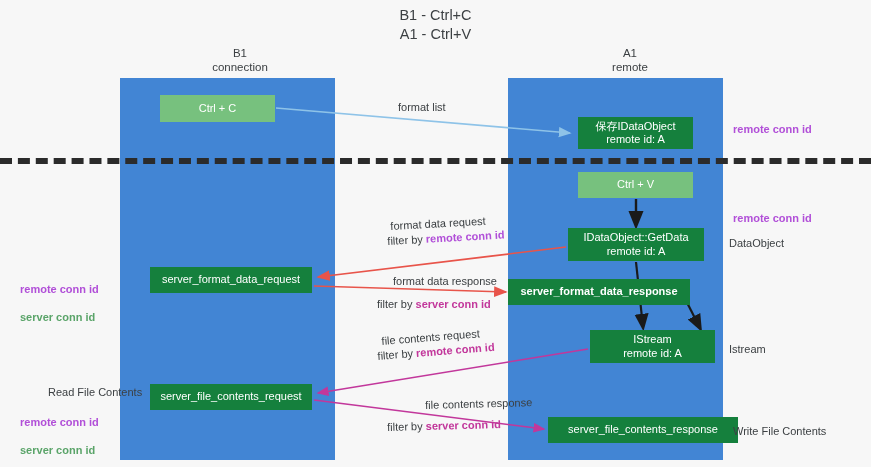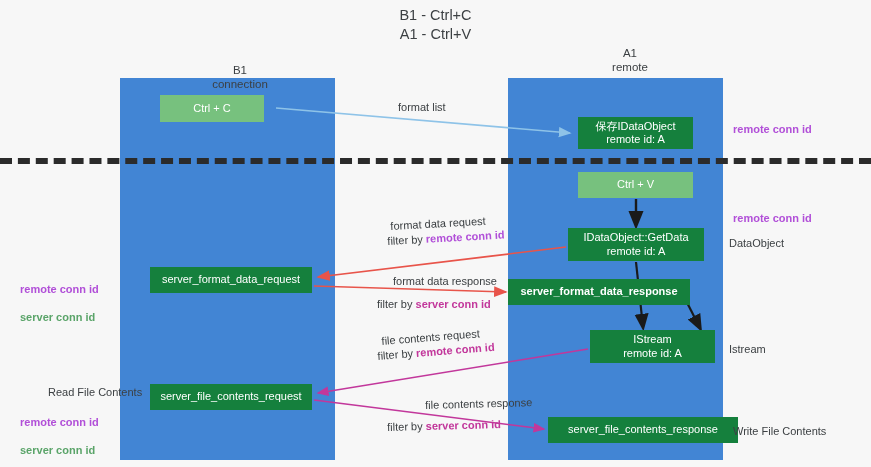--- a/index.html
+++ b/index.html
@@ -19,21 +19,21 @@
     left:0;top:6px;width:871px;text-align:center;
     font-size:14.5px;line-height:19px;color:#3c4043;
     white-space:pre-line;
   }
 
   
   .col-head{
     font-size:11.5px;line-height:13.5px;text-align:center;color:#3c4043;
     white-space:pre-line;
   }
-  #head-b1{left:150px;top:64px;width:180px;}
+  #head-b1{left:150px;top:47px;width:180px;}
   #head-a1{left:540px;top:47px;width:180px;}
 
   
   .lane{background:#4285d4;}
   #lane-b1{left:120px;top:78px;width:215px;height:382px;}
   #lane-a1{left:508px;top:78px;width:215px;height:382px;}
 
   
   #divider{
     left:0;top:158px;width:871px;height:0;
@@ -47,21 +47,21 @@
     align-items:center;justify-content:center;
     color:#ffffff;
     font-size:11px;line-height:13.5px;
     text-align:center;
     white-space:pre-line;
     padding:2px 4px;
   }
   .green{background:#77c17e;}
   .orange{background:#15803d;}
 
-  #n-ctrlc{left:160px;top:95px;width:104px;height:27px;}
+  #n-ctrlc{left:160px;top:95px;width:115px;height:27px;}
   #n-saveido{left:578px;top:117px;width:115px;height:32px;}
   #n-ctrlv{left:578px;top:172px;width:115px;height:26px;}
   #n-getdata{left:568px;top:228px;width:136px;height:33px;}
   #n-sfdreq{left:150px;top:267px;width:162px;height:26px;}
   #n-sfdres{left:508px;top:279px;width:182px;height:26px;font-weight:bold;}
   #n-istream{left:590px;top:330px;width:125px;height:33px;}
   #n-sfcreq{left:150px;top:384px;width:162px;height:26px;}
   #n-sfcres{left:548px;top:417px;width:190px;height:26px;}
 
   

